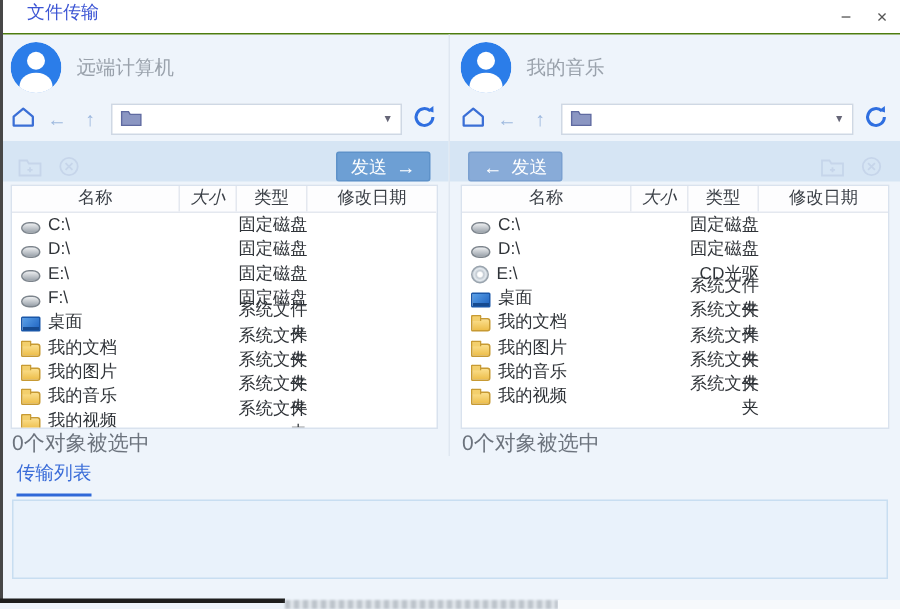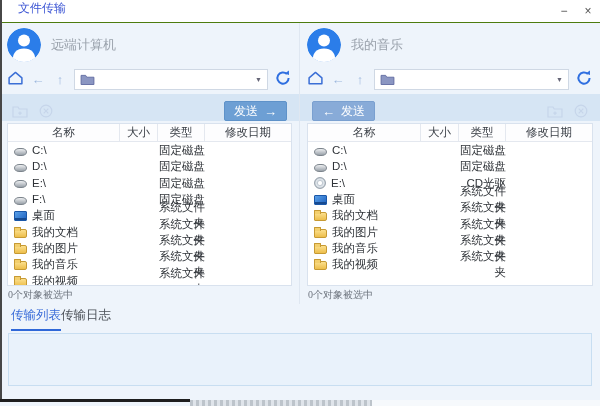--- a/index.html
+++ b/index.html
@@ -29,39 +29,39 @@
   .spacer{flex:1;}
   .send-btn{height:20px;padding:0 9px;background:#6d9fd4;border:1px solid #5e92c9;border-radius:2px;color:#fff;font-size:12px;display:flex;align-items:center;gap:6px;cursor:pointer;}
   .send-btn.remote{background:#88abd8;border-color:#7aa0d0;}
   .send-arr{font-size:13px;font-weight:bold;line-height:1;}
   
   .ftable{height:163px;background:#fff;border:1px solid #d9e2ee;margin-top:2px;display:flex;flex-direction:column;font-size:11.5px;color:#2f3338;flex:none;overflow:hidden;}
   .thead{display:flex;height:18px;line-height:17px;color:#3a3f46;border-bottom:1px solid #e4e8ef;background:#fdfdfe;flex:none;}
   .th{text-align:center;border-right:1px solid #e4e8ef;cursor:pointer;}
   .th:last-child{border-right:none;text-align:center;}
   .c-name{flex:1;}
-  .c-size{width:38px;flex:none;}
+  .c-size{width:38px;flex:none;font-style:italic;}
   .c-type{width:47px;flex:none;font-family:Liberation Serif, serif;}
   .c-date{width:86px;flex:none;}
   .tbody{flex:1;overflow:hidden;}
   .trow{display:flex;height:16.3px;align-items:center;cursor:default;}
   .cell{line-height:16px;}
   .cell.name{flex:1;display:flex;align-items:center;padding-left:6px;overflow:hidden;white-space:nowrap;}
   .cell.size{width:38px;flex:none;}
   .cell.type{width:47px;flex:none;text-align:right;}
   .cell.date{width:86px;flex:none;}
   
   .ficon{display:inline-block;position:relative;width:13px;height:12px;margin-right:5px;flex:none;}
   .icon-drive{height:8px;margin-top:3px;background:linear-gradient(180deg,#eceef0,#9aa2aa);border:1px solid #7c848c;border-radius:50% / 60%;}
   .icon-cd{width:12px;height:12px;border-radius:50%;background:radial-gradient(circle,#fff 0 1.5px,#c2cad2 2.5px,#e4eaef 4px,#a8b2bc 5.5px);border:1px solid #9aa4ae;}
   .icon-desktop{height:10px;margin-top:1px;background:linear-gradient(135deg,#5aa0e8,#1f63c0);border:1px solid #1a57a8;border-radius:1px;box-shadow:inset 0 -2px 0 #164a90;}
   .icon-folder{height:9px;margin-top:3px;background:linear-gradient(180deg,#fbdf8d,#edbe4b);border:1px solid #c79a33;border-radius:1px 2px 2px 1px;}
   .icon-folder::before{content:"";position:absolute;top:-3px;left:-1px;width:5px;height:3px;background:#f3cf6d;border:1px solid #c79a33;border-bottom:none;border-radius:1px 1px 0 0;}
   
-  .status{height:18px;line-height:18px;font-size:10px;color:#6c737d;padding-left:1px;flex:none;font-family:Liberation Serif, serif;}
+  .status{height:18px;line-height:18px;font-size:14px;color:#6c737d;padding-left:1px;flex:none;}
   .tabs{position:absolute;left:0;top:307px;width:600px;display:flex;padding-left:11px;font-size:12.5px;}
   .tab{padding-bottom:5px;color:#4b5058;cursor:pointer;}
   .tab.active{color:#3a6cd8;border-bottom:2px solid #2f68d8;}
   .transfer-box{position:absolute;left:8px;top:333px;width:584px;height:53px;border:1px solid #c8def1;background:#e9f2fb;}
   
   .edge-left{position:absolute;left:0;top:0;width:2px;height:402px;background:#474747;}
   .edge-bottom{position:absolute;left:0;top:399px;width:190px;height:3px;background:#1e1e1e;}
   .edge-blur{position:absolute;left:190px;top:400px;width:182px;height:6px;background:repeating-linear-gradient(90deg,#a9b0b7 0 3px,#d9dee3 3px 6px);opacity:.7;filter:blur(.6px);}
   .below{position:absolute;left:372px;top:400px;width:228px;height:6px;background:#f6f9fc;}
 </style>
@@ -367,21 +367,20 @@
     <span class="cell date"></span>
   </div>
           </div>
       </div>
       <div class="status">0个对象被选中</div>
     </div>
   </div>
 
   <div class="tabs">
     <span class="tab active">传输列表</span>
-    <span class="tab">传输日志</span>
   </div>
 
   <div class="transfer-box"></div>
 
   <div class="edge-left"></div>
   <div class="edge-bottom"></div>
   <div class="edge-blur"></div>
   <div class="below"></div>
 </div>
 

